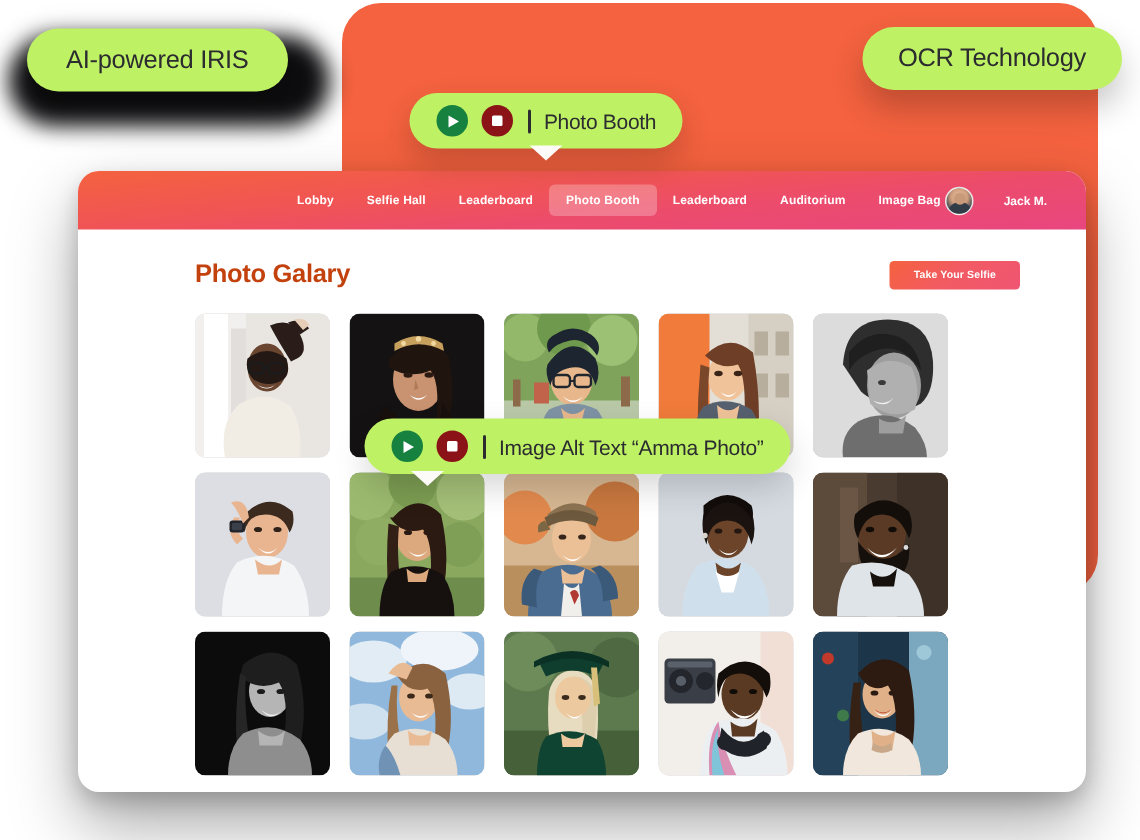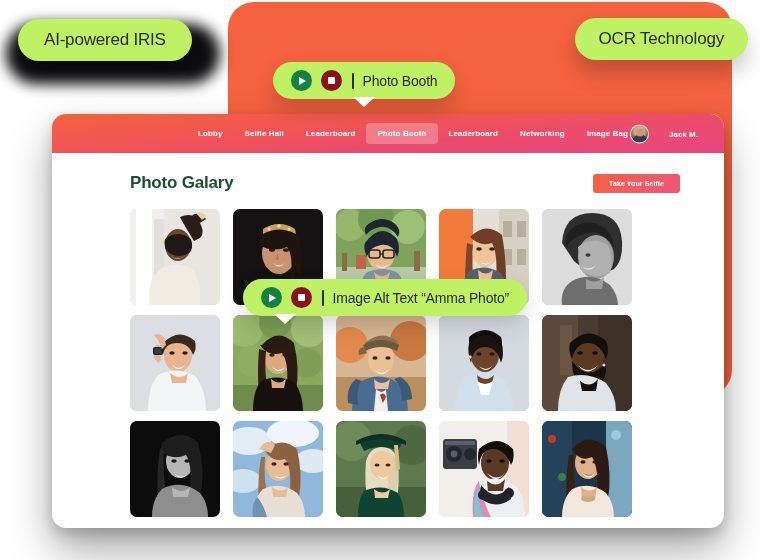--- a/index.html
+++ b/index.html
@@ -86,21 +86,21 @@
   }
   .nav-user-name { font-size: 8px; font-weight: bold; color:#fff; white-space:nowrap; }
 
   
   .content { padding: 20px 44px 0 78px; position: relative; }
   .content-head {
     display:flex; align-items:center; justify-content:space-between;
     margin-bottom: 16px;
   }
   .page-title {
-    font-size: 17px; font-weight: bold; color:#14532d; letter-spacing:-0.2px;
+    font-size: 17px; font-weight: bold; color:#c2410c; letter-spacing:-0.2px;
   }
   .selfie-btn {
     background: linear-gradient(135deg, #f4623f 0%, #f25a63 50%, #ef5572 100%);
     color:#fff; font-size:7px; font-weight:bold;
     padding: 6px 16px; border:none; border-radius:3px; cursor:pointer;
     white-space:nowrap; letter-spacing:0.1px;
   }
 
   
   .grid {
@@ -202,21 +202,21 @@
 
   <div class="window">
 
     <div class="navbar">
       <div class="nav-items">
         <div class="nav-item">Lobby</div>
         <div class="nav-item">Selfie Hall</div>
         <div class="nav-item">Leaderboard</div>
         <div class="nav-item active">Photo Booth</div>
         <div class="nav-item">Leaderboard</div>
-        <div class="nav-item">Networking</div>
+        <div class="nav-item">Auditorium</div>
         <div class="nav-item">Image Bag</div>
       </div>
       <div class="nav-user">
         <div class="avatar"></div>
         <span class="nav-user-name">Jack M.</span>
       </div>
     </div>
 
     <div class="content">
       <div class="content-head">

